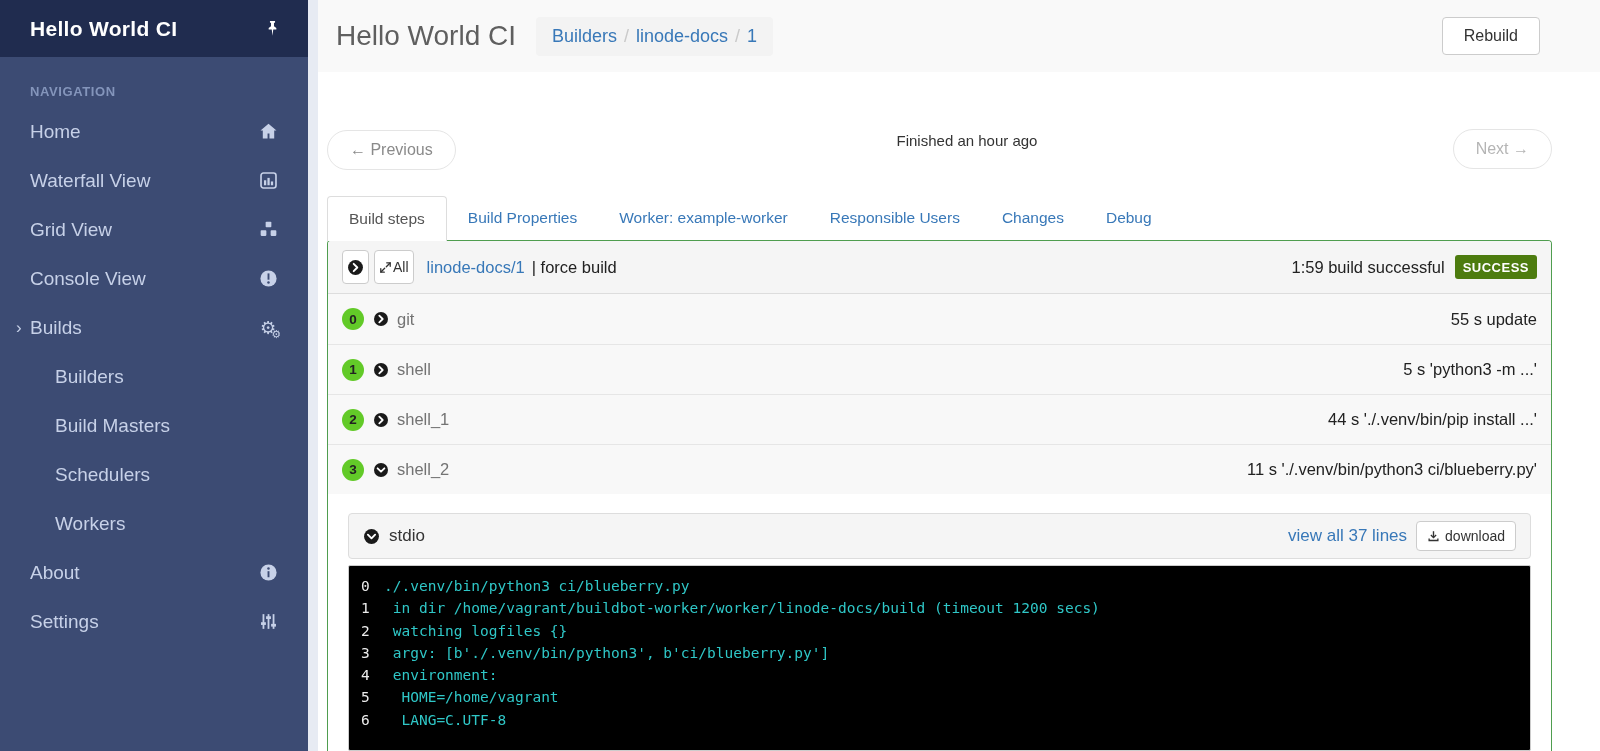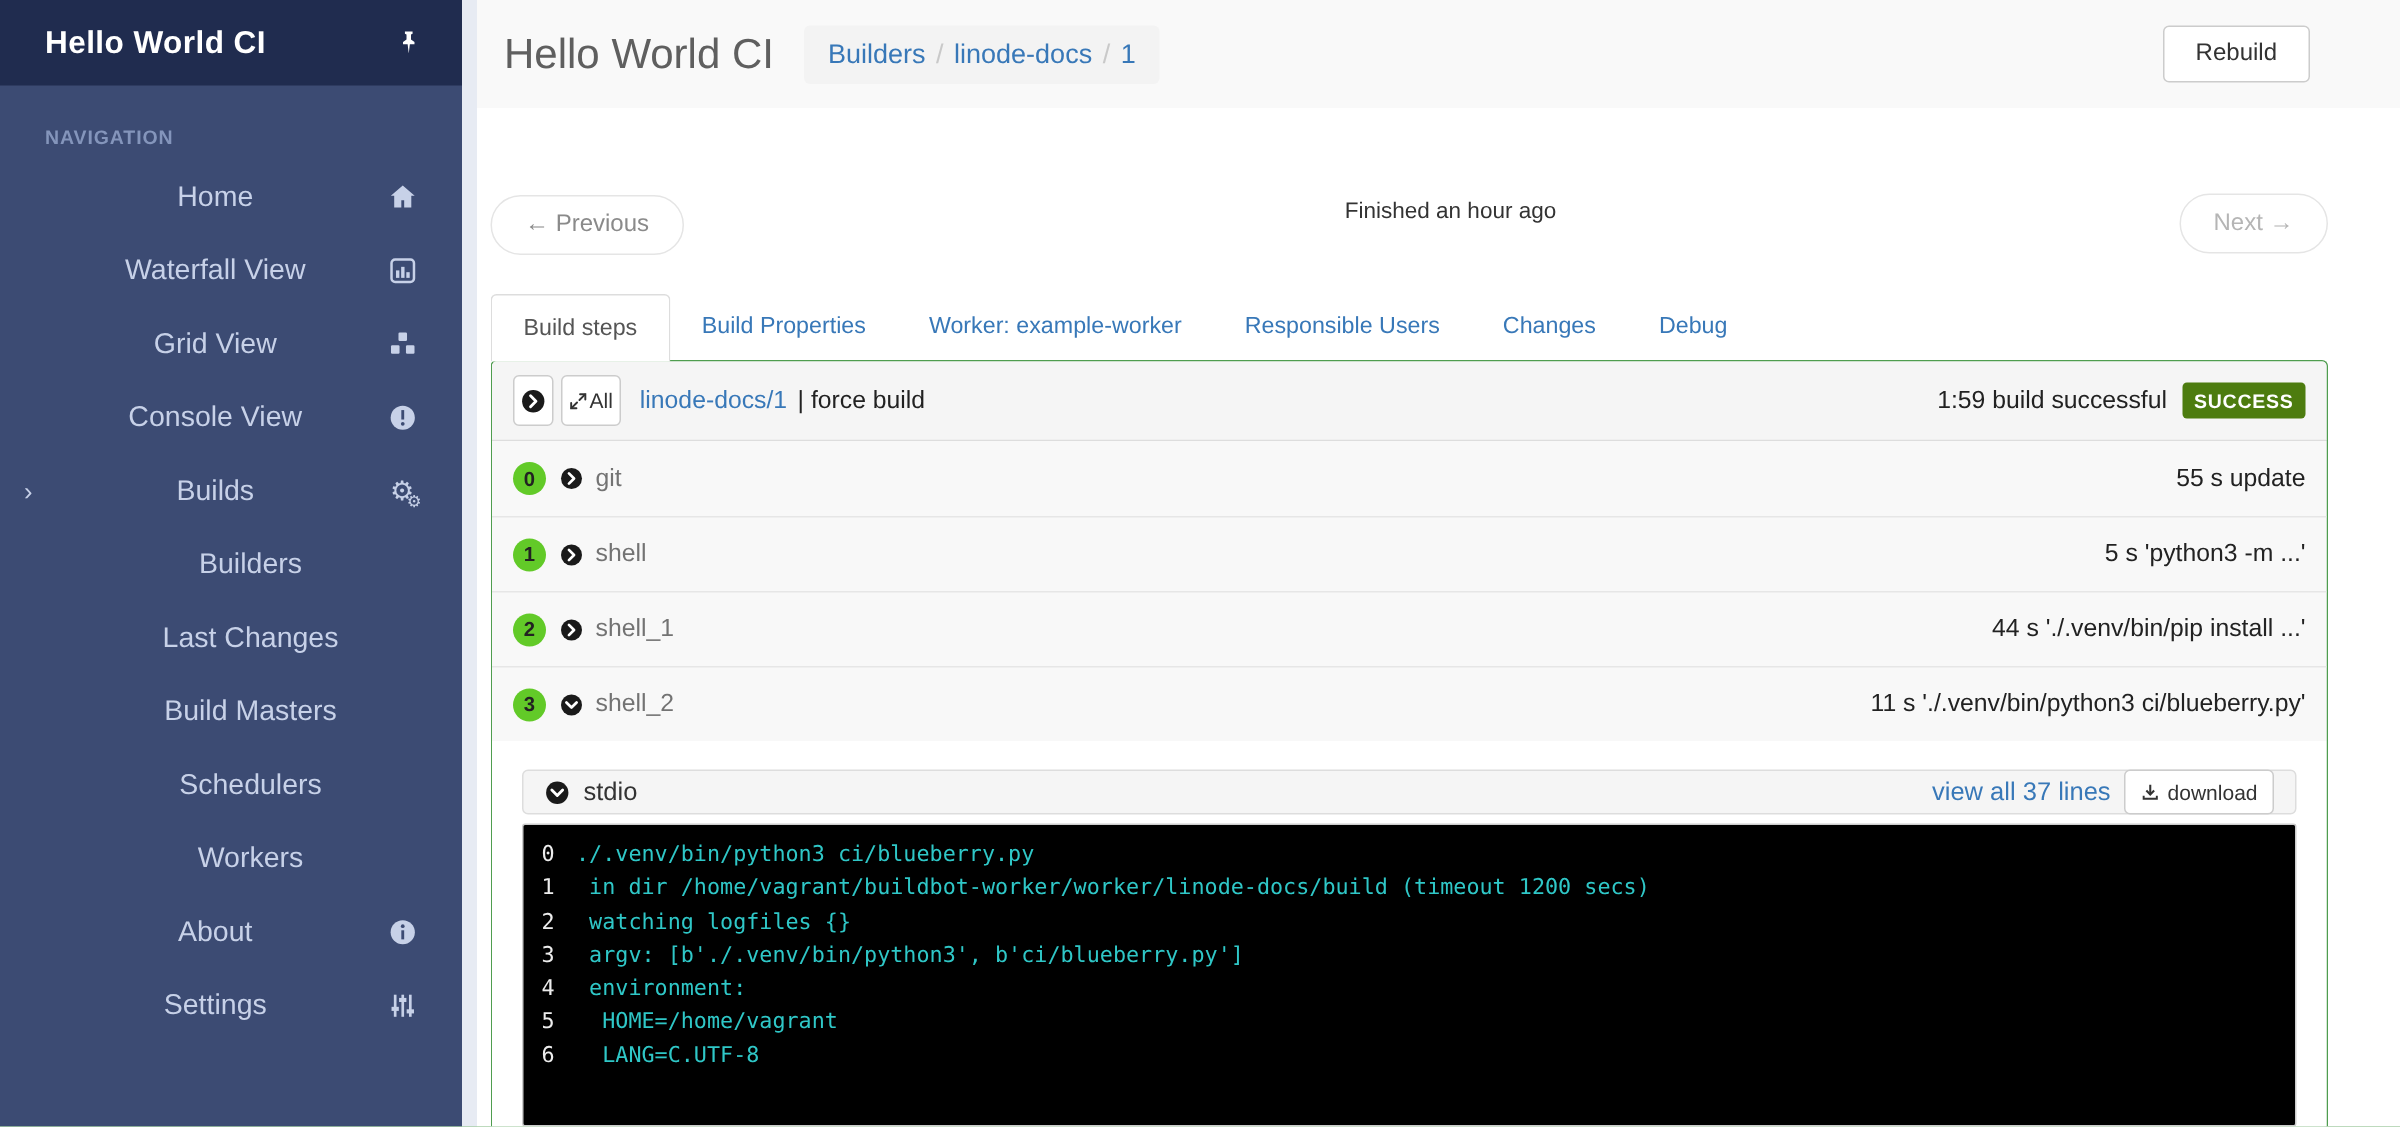--- a/index.html
+++ b/index.html
@@ -10,21 +10,21 @@
   }
   
   .sidebar { width:308px; flex-shrink:0; background:#3c4b73; display:flex; flex-direction:column; }
   .sidebar-header { height:57px; background:#202c4f; display:flex; align-items:center; justify-content:space-between; padding:0 27px 0 30px; }
   .sidebar-title { color:#fff; font-size:21px; font-weight:bold; letter-spacing:.3px; }
   .pin-icon svg { width:17px; height:17px; fill:#fff; display:block; }
   .nav-caption { color:#8495bb; font-size:13px; font-weight:bold; letter-spacing:.6px; padding:27px 0 8px 30px; }
   .nav-list { flex:1; }
   .nav-item { display:flex; align-items:center; height:49px; padding:0 29px 0 30px; font-size:19px; color:#c7d1e8; cursor:pointer; }
   .nav-item .expander { margin-left:-14px; width:14px; font-size:17px; color:#c7d1e8; }
-  .nav-item .label { flex:1;text-align:center; }
+  .nav-item .label { flex:1; }
   .nav-item.child { padding-left:55px; }
   .nav-icon { display:flex; align-items:center; justify-content:center; width:22px; height:22px; }
   .nav-icon svg { width:19px; height:19px; fill:#c7d1e8; display:block; }
   .gear-glyphs { font-family:"DejaVu Sans", sans-serif; font-size:18px; line-height:1; position:relative; }
   .gear-glyphs i { font-style:normal; font-size:11px; position:absolute; right:-5px; bottom:-3px; }
   
   .gutter { width:10px; flex-shrink:0; background:#e7ebf3; }
   
   .main { flex:1; display:flex; flex-direction:column; background:#fff; min-width:0; }
   .page-header { height:72px; background:#f9f9f9; display:flex; align-items:center; padding:0 60px 0 18px; flex-shrink:0; }
@@ -56,21 +56,21 @@
   .status-badge { margin-left:10px; color:#fff; font-size:13px; font-weight:bold; letter-spacing:.5px; padding:5px 8px 4px; border-radius:3px; }
   
   .step-row { display:flex; align-items:center; height:50px; padding:0 14px; background:#f8f8f8; border-top:1px solid #e6e6e6; flex-shrink:0; cursor:pointer; }
   .step-row:first-child { border-top:none; }
   .step-number { width:22px; height:22px; border-radius:50%; color:#222; font-size:13.5px; font-weight:bold; display:flex; align-items:center; justify-content:center; margin-right:9px; flex-shrink:0; }
   .step-chevron svg { width:16px; height:16px; display:block; margin-right:8px; }
   .step-name { font-size:16.5px; color:#737373; }
   .step-detail { margin-left:auto; font-size:16.5px; color:#222; }
   
   .step-expanded { background:#fff; padding:19px 20px 0 20px; flex:1; min-height:0; display:flex; flex-direction:column; }
-  .log-header { background:#f5f5f5; border:1px solid #ddd; border-radius:4px; height:30px; display:flex; align-items:center; padding:0 14px; flex-shrink:0; }
+  .log-header { background:#f5f5f5; border:1px solid #ddd; border-radius:4px; height:46px; display:flex; align-items:center; padding:0 14px; flex-shrink:0; }
   .log-header .log-chevron svg { width:17px; height:17px; display:block; margin-right:9px; }
   .log-title { font-size:17px; color:#333; }
   .view-all-link { margin-left:auto; color:#3878b8; font-size:17px; text-decoration:none; }
   .download-btn { margin-left:9px; background:#fff; border:1px solid #ccc; border-radius:4px; padding:6px 10px; font-size:14px; color:#333; display:flex; align-items:center; gap:5px; cursor:pointer; font-family:inherit; }
   .download-btn svg { width:13px; height:13px; display:block; }
   
   .terminal { margin-top:6px; border:1px solid #ccc; border-radius:2px; flex:1; min-height:0; overflow:hidden; padding:9px 12px; font-family:"DejaVu Sans Mono", monospace; font-size:14.5px; line-height:22.3px; }
   .log-line { display:flex; white-space:pre; }
   .log-line .ln { color:#ececec; width:13px; text-align:left; margin-right:10px; flex-shrink:0; }
 </style>
@@ -129,23 +129,20 @@
       </div>
       <div class="nav-item">
         <span class="expander">›</span>
         <span class="label">Builds</span>
         <span class="nav-icon">
           <span class="gear-glyphs">⚙<i>⚙</i></span>
         </span>
       </div>
       <div class="nav-item child">
         <span class="label">Builders</span>
-      </div>
-      <div class="nav-item child">
-        <span class="label">Last Changes</span>
       </div>
       <div class="nav-item child">
         <span class="label">Build Masters</span>
       </div>
       <div class="nav-item child">
         <span class="label">Schedulers</span>
       </div>
       <div class="nav-item child">
         <span class="label">Workers</span>
       </div>

